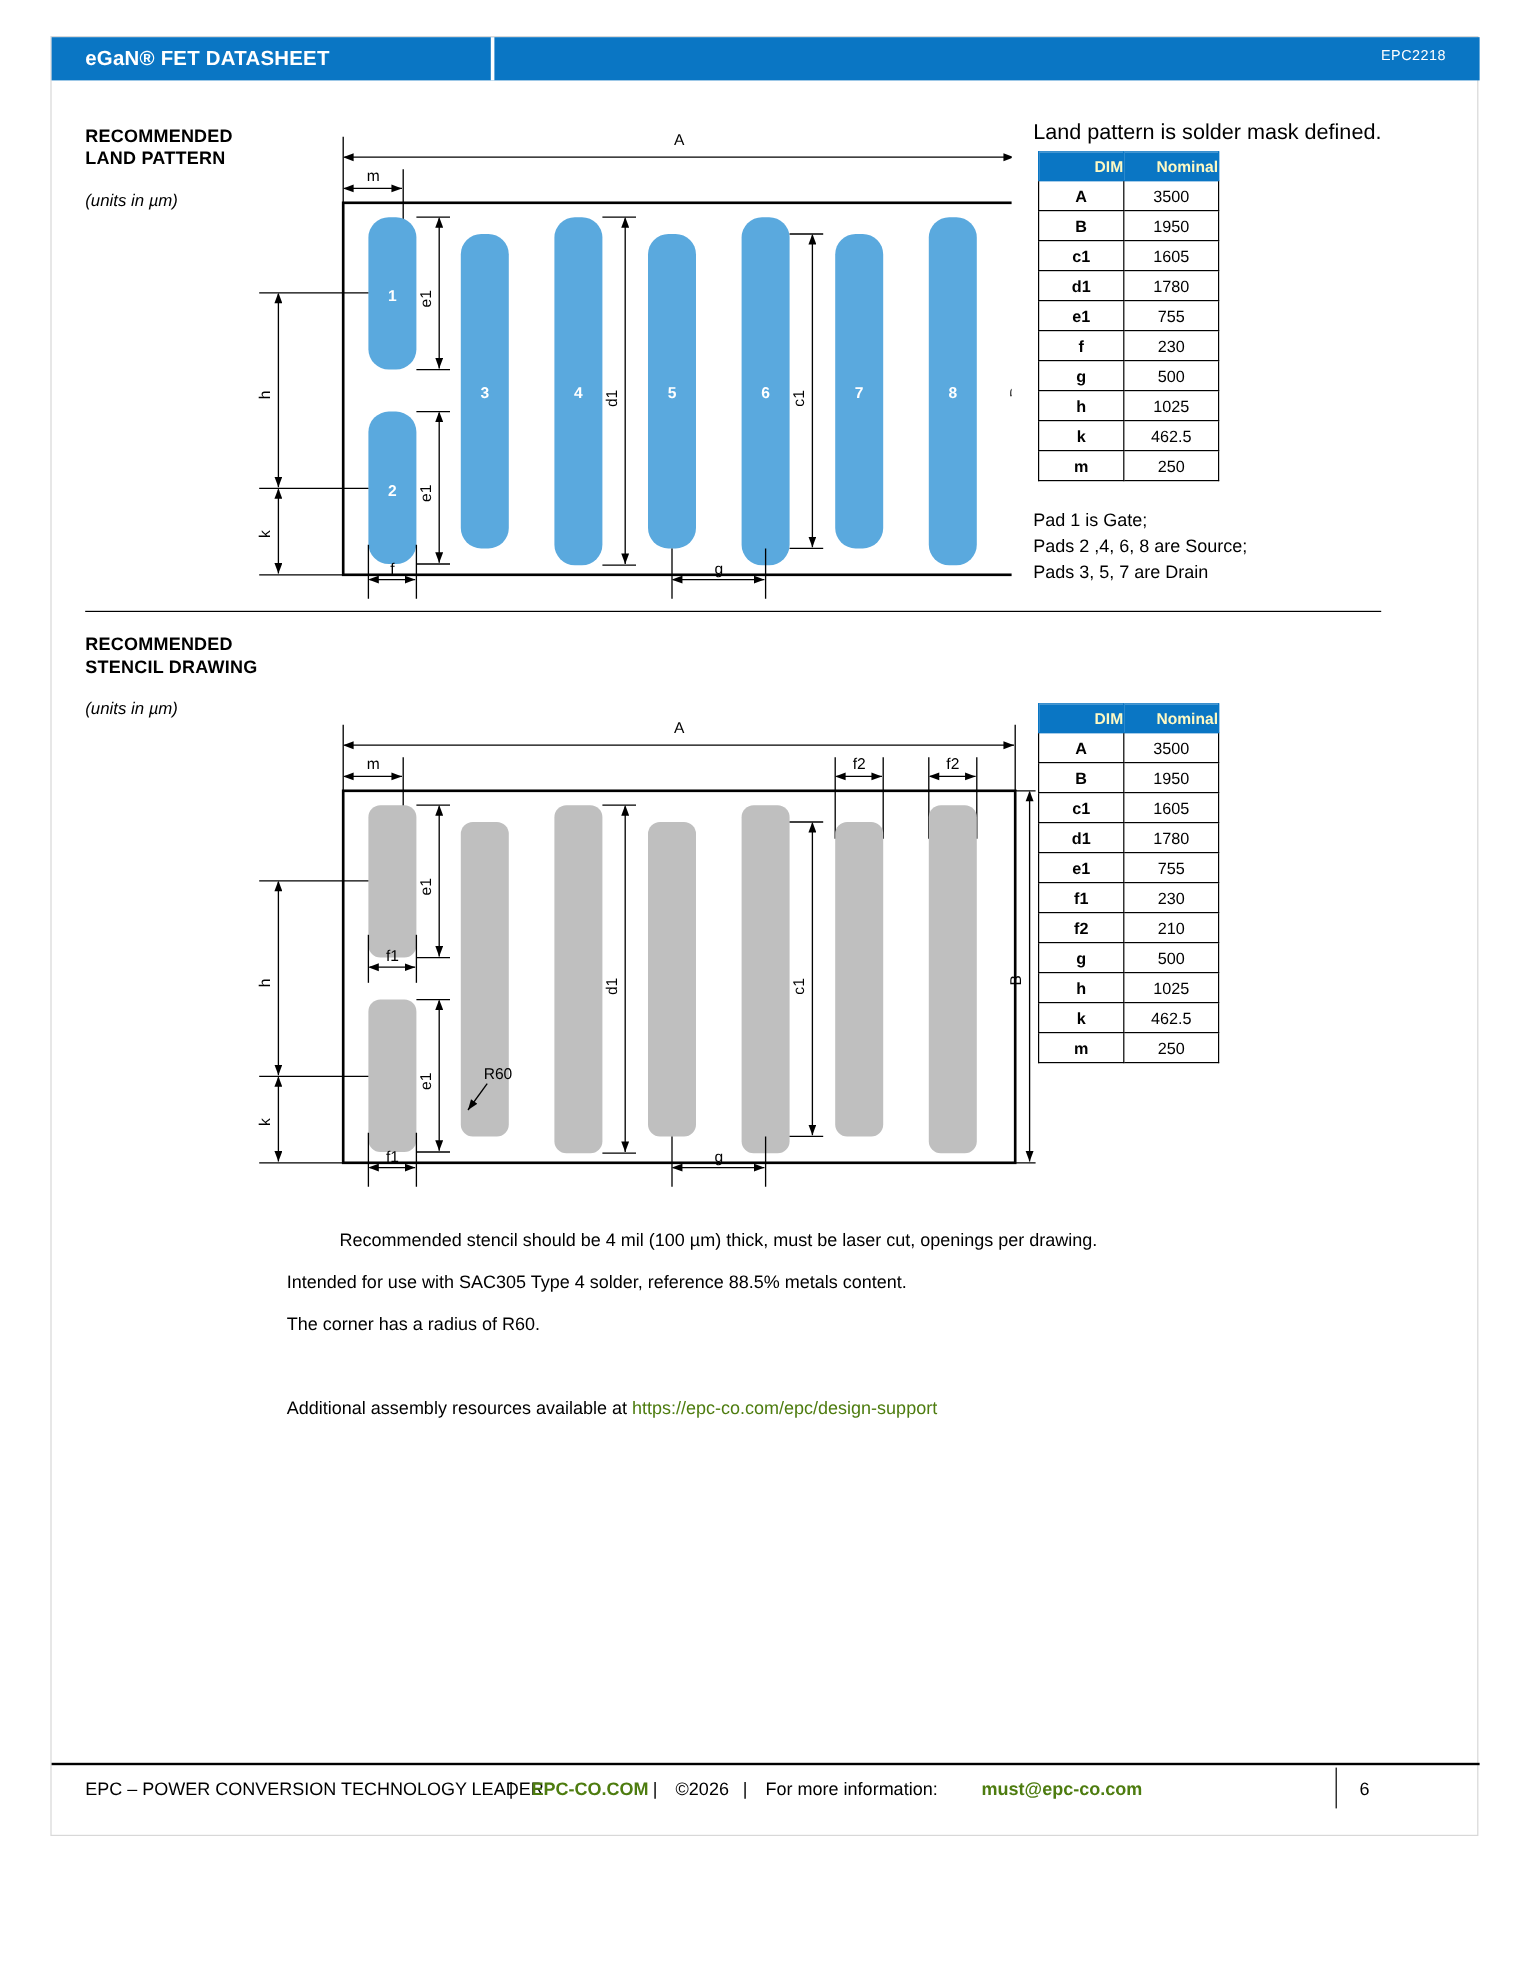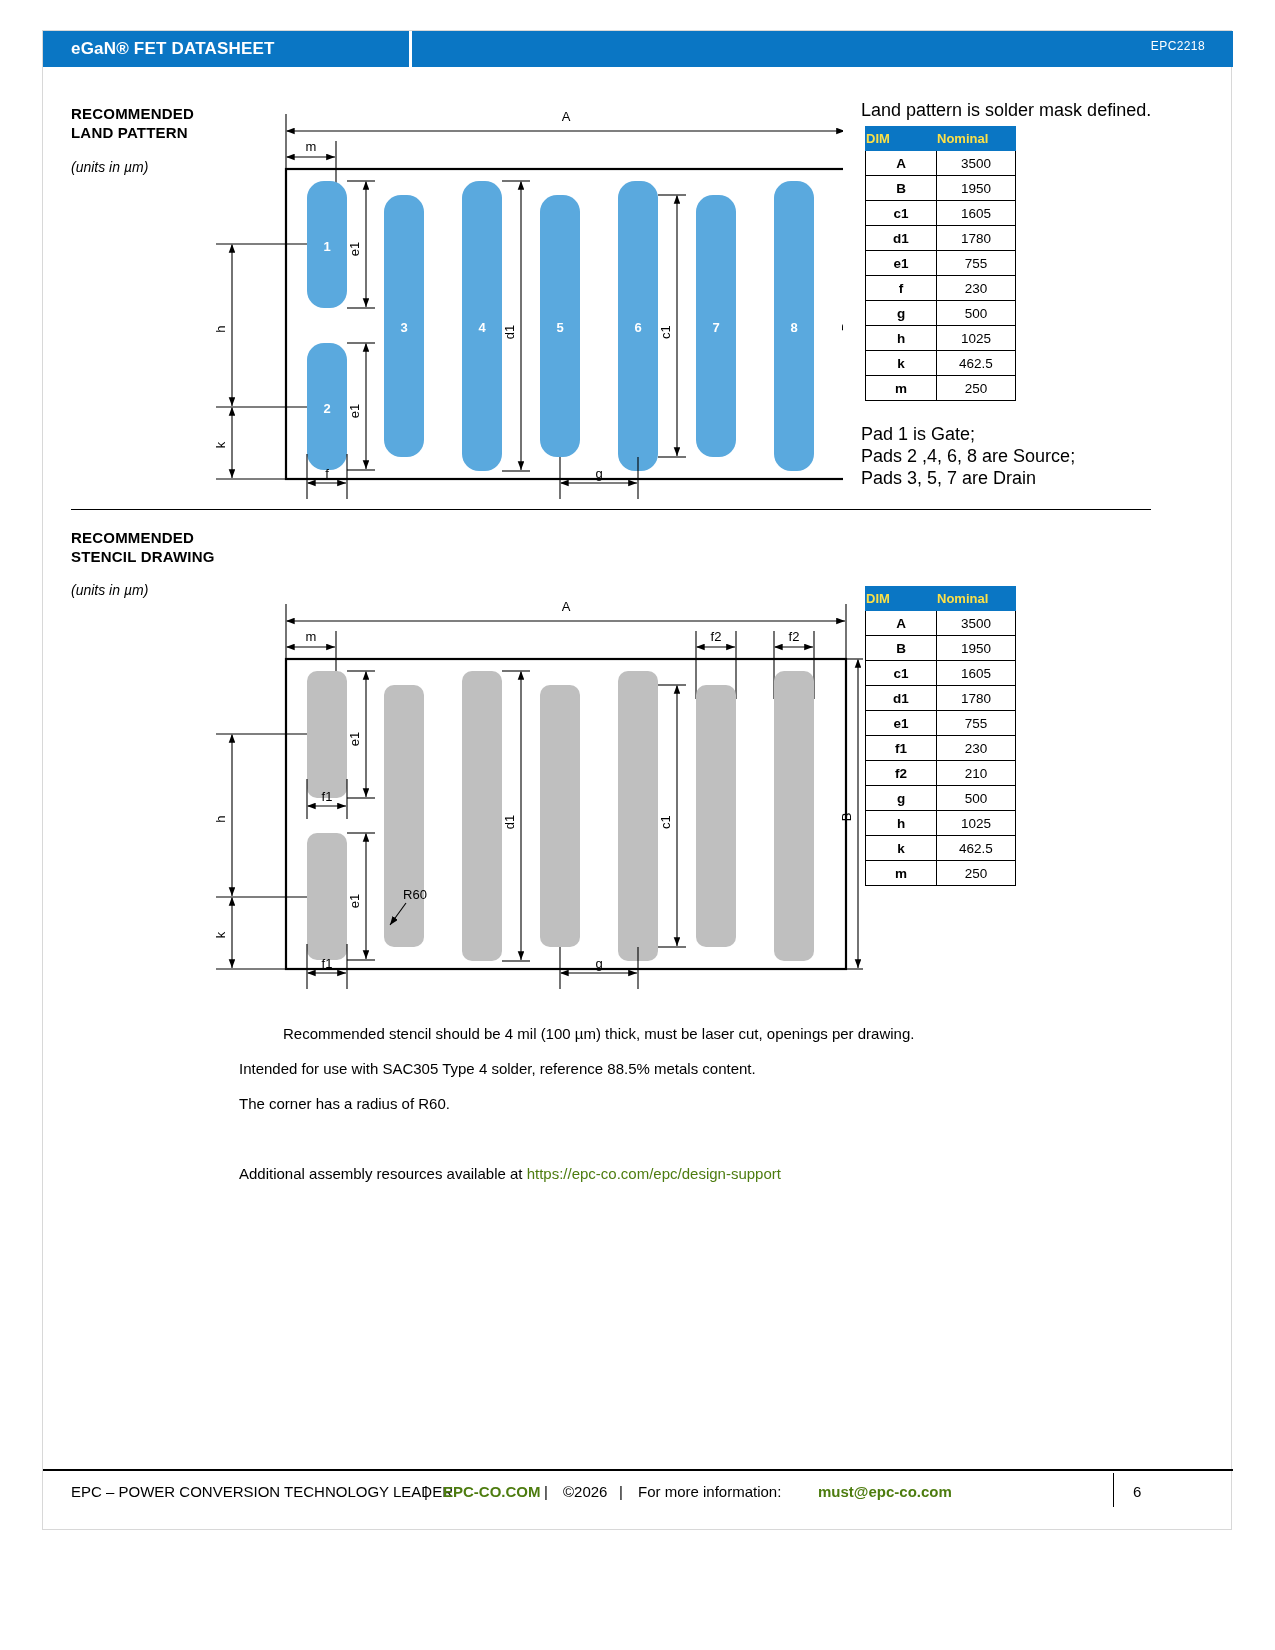--- a/index.html
+++ b/index.html
@@ -39,32 +39,32 @@
     position:absolute;font-size:14px;font-style:italic;font-weight:normal;
   }
 
   .hrule{position:absolute;background:#000;height:1px;}
 
   
   table.dim{
     position:absolute;border-collapse:collapse;font-size:13px;
   }
   table.dim th{
-    background:#0a76c4;color:#fde047;font-weight:bold;font-size:13px;
-    padding:4px 0;border:1px solid #0a76c4;text-align:left;
+    background:#0a76c4;color:#fef9c3;font-weight:bold;font-size:13px;
+    padding:4px 0;border:1px solid #0a76c4;text-align:right;
   }
   table.dim td{
     border:1px solid #000;text-align:center;padding:2px 0;height:20px;
     font-size:13.5px;
   }
   table.dim td.dimcol{font-weight:bold;width:70px;}
   table.dim td.nomcol{width:78px;}
 
   .note{
-    position:absolute;font-size:18px;line-height:22px;white-space:pre-line;
+    position:absolute;font-size:15px;line-height:22px;white-space:pre-line;
   }
 
   
   .draw{position:absolute;}
   svg{display:block;}
 
   
   .para{
     position:absolute;font-size:15px;line-height:20px;white-space:nowrap;
   }

